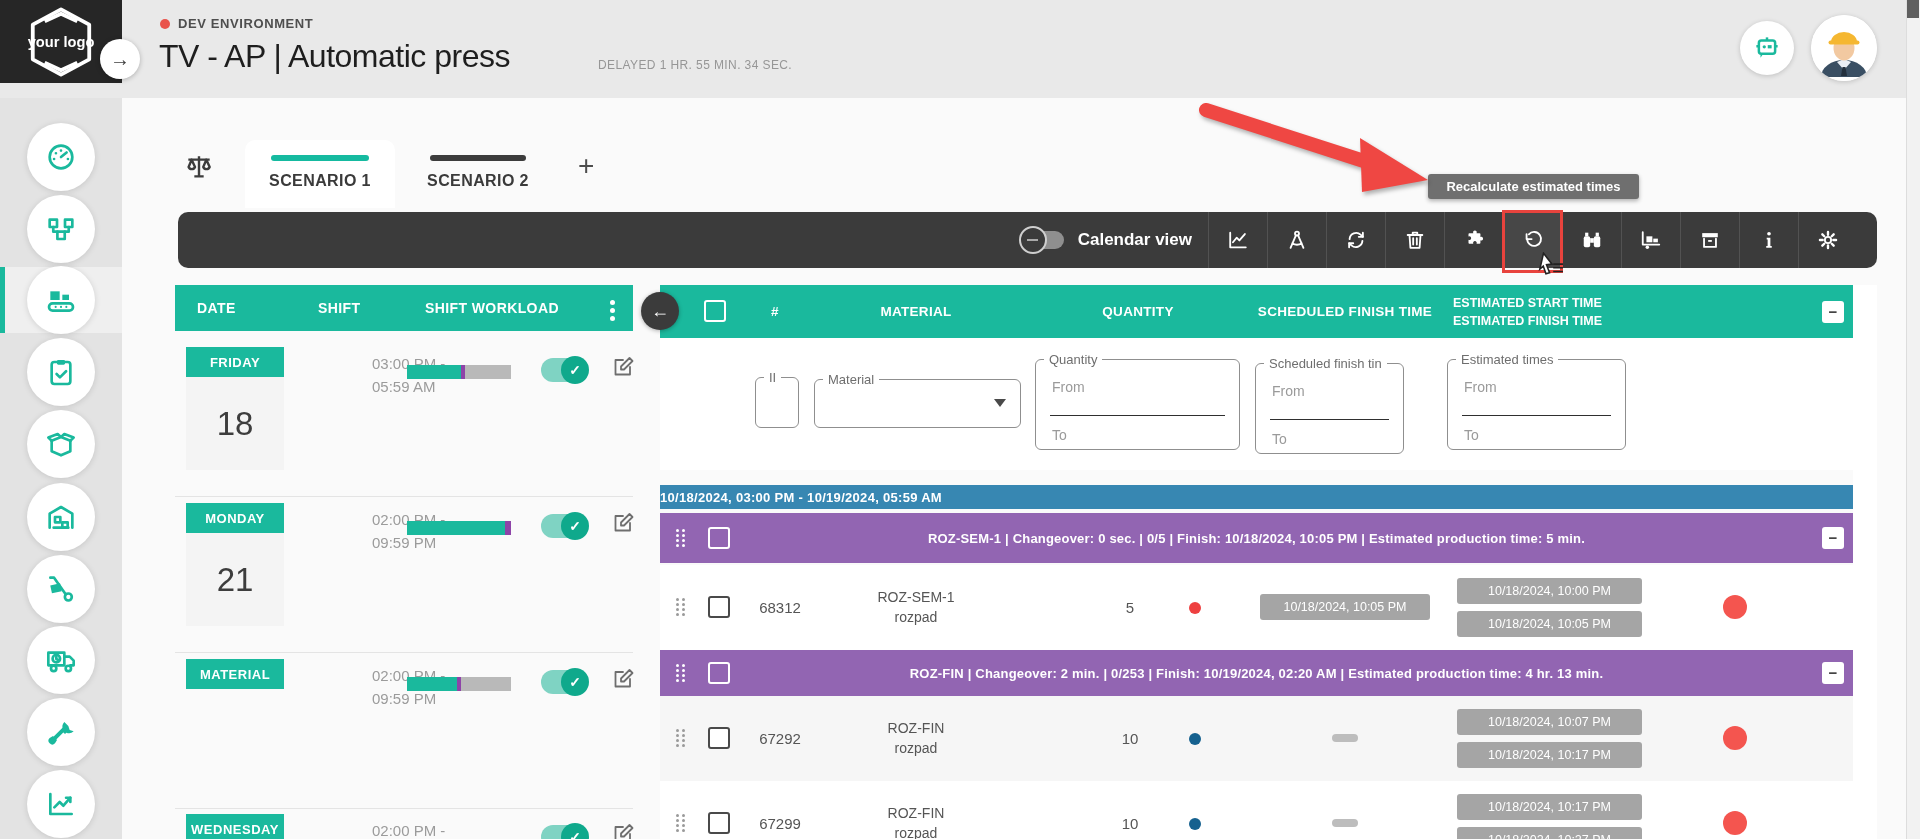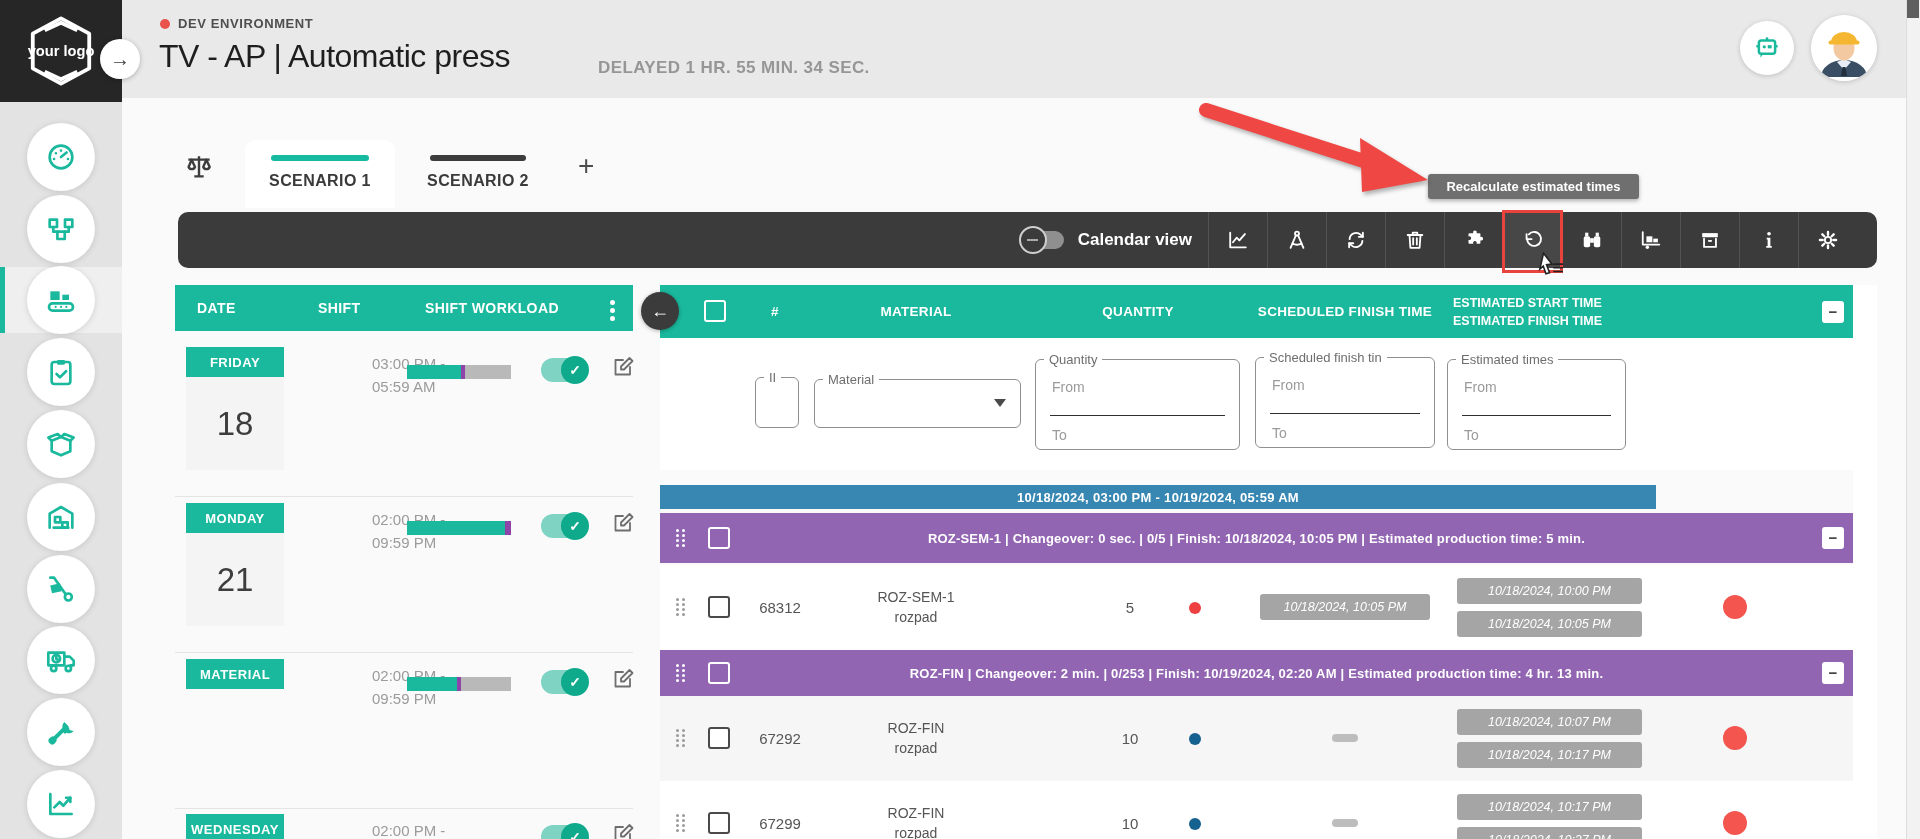--- a/index.html
+++ b/index.html
@@ -1,27 +1,27 @@
 <!DOCTYPE html>
 <html><head>
 <meta charset="utf-8">
 <style>
   * { margin:0; padding:0; box-sizing:border-box; }
   html,body { width:1920px; height:839px; overflow:hidden; }
   body { font-family:"Liberation Sans", sans-serif; background:#e9e9e9; position:relative; }
 
   
   .page-header { position:absolute; left:0; top:0; width:1920px; height:98px; background:#e9e9e9; z-index:5; }
-  .logo-block { position:absolute; left:0; top:0; width:122px; height:102px; background:#262626; display:flex; align-items:center; justify-content:center; }
+  .logo-block { position:absolute; left:0; top:0; width:122px; height:83px; background:#262626; display:flex; align-items:center; justify-content:center; }
   .expand-btn { position:absolute; left:100px; top:39px; width:40px; height:40px; border-radius:50%; background:#fff; box-shadow:0 1px 5px rgba(0,0,0,.25); display:flex; align-items:center; justify-content:center; color:#3c3c3c; font-size:20px; font-weight:700; cursor:pointer; z-index:6; }
   .env-row { position:absolute; left:160px; top:16px; display:flex; align-items:center; gap:8px; }
   .env-dot { width:10px; height:10px; border-radius:50%; background:#e9534b; }
   .env-label { font-size:13px; font-weight:700; color:#4e4e4e; letter-spacing:.6px; }
   .page-title { position:absolute; left:159px; top:38px; font-size:32px; font-weight:400; color:#1e1e1e; letter-spacing:-.5px; }
-  .delayed { position:absolute; left:598px; top:58px; font-size:17px; font-weight:700; color:#969696; letter-spacing:.4px; }
+  .delayed { position:absolute; left:598px; top:58px; font-size:12px; font-weight:400; color:#969696; letter-spacing:.4px; }
   .round-btn { position:absolute; border-radius:50%; background:#fff; box-shadow:0 1px 5px rgba(0,0,0,.18); display:flex; align-items:center; justify-content:center; cursor:pointer; }
   .bot-btn { left:1740px; top:21px; width:54px; height:54px; }
   .avatar-btn { left:1811px; top:15px; width:66px; height:66px; overflow:hidden; }
 
   
   .scroll-track { position:absolute; right:0; top:0; width:14px; height:839px; background:#f2f2f2; border-left:1px solid #ddd; z-index:9; }
   .scroll-thumb { position:absolute; right:1px; top:0; width:12px; height:18px; background:#5f5f5f; }
 
   
   .sidebar { position:absolute; left:0; top:98px; width:122px; height:741px; background:#e3e3e3; z-index:4; }
@@ -88,40 +88,40 @@
   .est-hdr { position:absolute; left:793px; top:9px; font-size:12.5px; font-weight:700; line-height:18px; text-align:left; }
   .collapse-btn { position:absolute; right:9px; top:16px; width:22px; height:22px; background:#fff; border-radius:3px; color:#3b3b3b; font-size:15px; font-weight:700; display:flex; align-items:center; justify-content:center; cursor:pointer; line-height:0; }
 
   .filter-row { position:absolute; left:660px; top:338px; width:1193px; height:132px; background:#fff; }
   .ffield { position:absolute; border:1px solid #8f8f8f; border-radius:6px; }
   .ffield legend { font-size:13px; color:#6e6e6e; padding:0 5px; margin-left:8px; }
   .f-from, .f-to { position:absolute; left:16px; font-size:14px; color:#9a9a9a; }
   .f-line { position:absolute; left:14px; right:14px; top:48px; border-bottom:1.5px solid #2f2f2f; }
   .f-caret { position:absolute; right:14px; bottom:20px; width:0; height:0; border-left:6px solid transparent; border-right:6px solid transparent; border-top:8px solid #4a4a4a; }
 
-  .banner { position:absolute; left:660px; top:485px; width:996px; height:24px; background:#3787b2; color:#fff; font-size:13px; font-weight:700; display:flex; align-items:center; justify-content:center; letter-spacing:.3px; }
+  .banner { position:absolute; left:660px; top:485px; width:1193px; height:24px; background:#3787b2; color:#fff; font-size:13px; font-weight:700; display:flex; align-items:center; letter-spacing:.3px; }
 
   .group-row { position:absolute; left:660px; width:1193px; height:50px; background:#9265b2; color:#fff; }
   .g-title { position:absolute; left:0; right:0; top:0; height:50px; display:flex; align-items:center; justify-content:center; font-size:13px; font-weight:600; letter-spacing:.2px; }
   .handle { position:absolute; left:16px; width:9px; height:19px; cursor:grab; }
   .handle i { position:absolute; width:3px; height:3px; border-radius:50%; background:#fff; }
   .handle.gray i { background:#9a9a9a; }
   .handle i:nth-child(1){left:0;top:0}.handle i:nth-child(2){left:6px;top:0}
   .handle i:nth-child(3){left:0;top:5px}.handle i:nth-child(4){left:6px;top:5px}
   .handle i:nth-child(5){left:0;top:10px}.handle i:nth-child(6){left:6px;top:10px}
   .handle i:nth-child(7){left:0;top:15px}.handle i:nth-child(8){left:6px;top:15px}
 
   .data-row { position:absolute; left:660px; width:1193px; height:85px; background:#fff; }
   .row-alt { background:#f6f6f6; }
   .d-num { position:absolute; left:80px; width:80px; top:34px; text-align:center; font-size:15px; color:#555; }
   .d-mat { position:absolute; left:176px; width:160px; top:22px; text-align:center; font-size:14px; color:#555; line-height:20px; }
   .d-qty { position:absolute; left:420px; width:100px; top:34px; text-align:center; font-size:15px; color:#555; }
   .d-dot { position:absolute; left:529px; top:37px; width:12px; height:12px; border-radius:50%; }
   .dot-red { background:#ee4040; } .dot-blue { background:#15618f; }
-  .badge { background:#a5a5a5; border-radius:3px; color:#fff; font-size:12.5px; display:flex; align-items:center; justify-content:center; height:26px;font-style:italic; }
+  .badge { background:#a5a5a5; border-radius:3px; color:#fff; font-size:12.5px; display:flex; align-items:center; justify-content:center; height:26px; }
   .d-sched { position:absolute; left:600px; width:170px; top:29px; }
   .d-dash { position:absolute; left:672px; top:38px; width:26px; height:8px; border-radius:4px; background:#bdbdbd; }
   .d-est { position:absolute; left:797px; width:185px; top:13px; display:flex; flex-direction:column; gap:7px; }
   .d-big { position:absolute; left:1063px; top:30px; width:24px; height:24px; border-radius:50%; background:#f4554f; }
   .gutter { position:absolute; left:1853px; top:285px; width:24px; height:554px; background:#fff; }
 </style>
 </head>
 <body>
 
 <div class="main-bg"></div>
@@ -494,21 +494,21 @@
   <fieldset class="ffield" style="left:154px; top:34px; width:207px; height:56px">
     <legend>Material</legend>
     <div class="f-caret"></div>
   </fieldset>
   <fieldset class="ffield" style="left:375px; top:14px; width:205px; height:98px">
     <legend>Quantity</legend>
     <div class="f-from" style="top:12px">From</div>
     <div class="f-line"></div>
     <div class="f-to" style="top:60px">To</div>
   </fieldset>
-  <fieldset class="ffield" style="left:595px; top:12px; width:180px; height:98px">
+  <fieldset class="ffield" style="left:595px; top:18px; width:149px; height:98px">
     <legend>Scheduled finish tin</legend>
     <div class="f-from" style="top:12px">From</div>
     <div class="f-line"></div>
     <div class="f-to" style="top:60px">To</div>
   </fieldset>
   <fieldset class="ffield" style="left:787px; top:14px; width:179px; height:98px">
     <legend>Estimated times</legend>
     <div class="f-from" style="top:12px">From</div>
     <div class="f-line"></div>
     <div class="f-to" style="top:60px">To</div>

